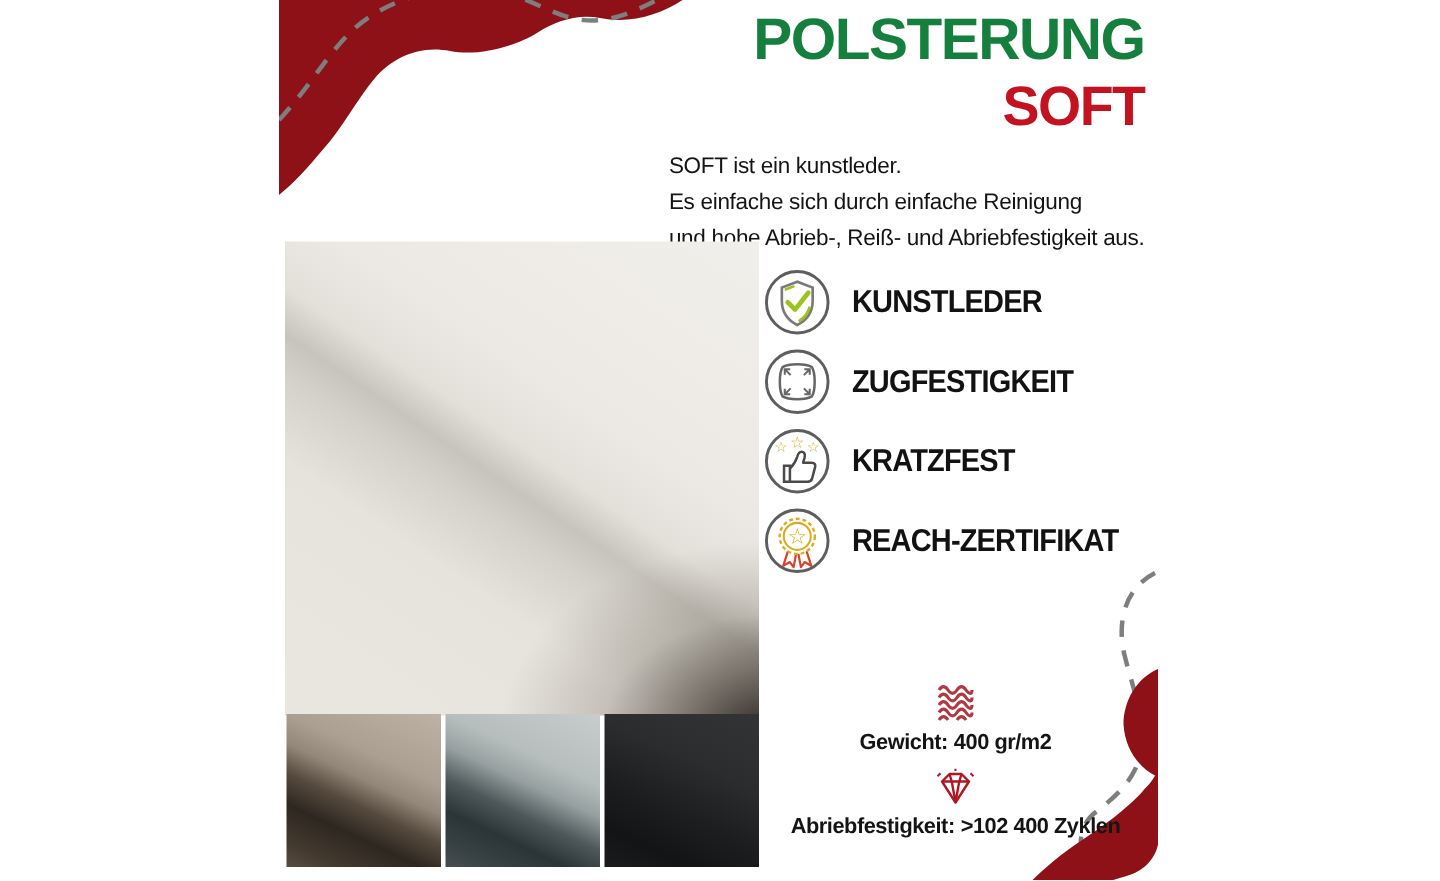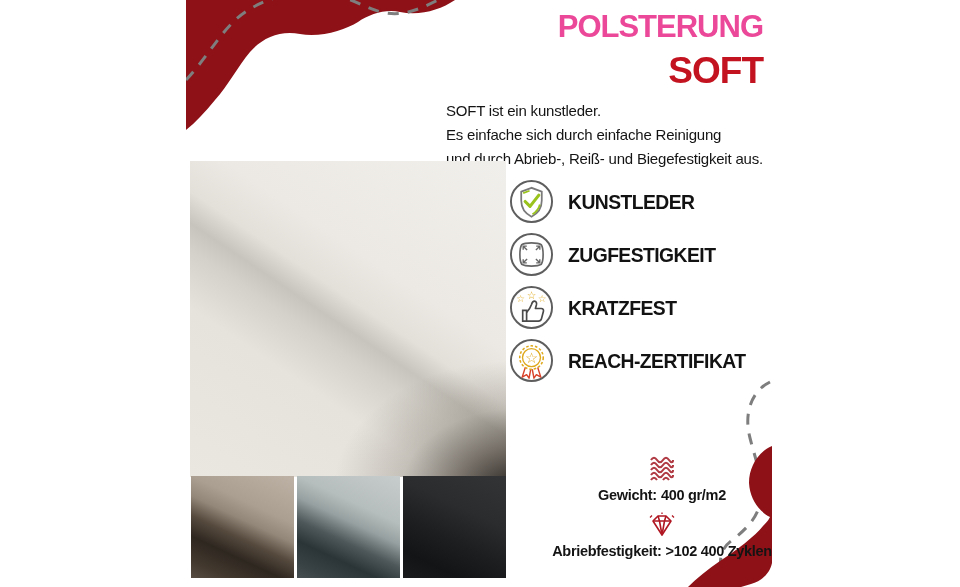--- a/index.html
+++ b/index.html
@@ -2,21 +2,21 @@
 <html><head>
 <meta charset="utf-8">
 <style>
   html,body{margin:0;padding:0;background:#ffffff;}
   .canvas{position:relative;width:960px;height:587px;background:#ffffff;overflow:hidden;
           font-family:"Liberation Sans",sans-serif;}
   .abs{position:absolute;}
 
   
   .title-block{position:absolute;top:10px;right:197px;text-align:right;}
-  .title-black{font-size:31px;font-weight:900;letter-spacing:-1px;color:#ec4899;line-height:34px;}
+  .title-black{font-size:39px;font-weight:900;letter-spacing:-1px;color:#15803d;line-height:34px;}
   .title-red{font-size:37px;font-weight:900;letter-spacing:-1px;color:#c31320;line-height:54px;}
   .desc-block{position:absolute;top:99px;right:197px;text-align:left;
               font-size:15px;color:#141414;line-height:24px;letter-spacing:-0.2px;}
 
   
   .photo-main{position:absolute;left:190px;top:161px;width:316px;height:316px;
     background:
       radial-gradient(120% 85% at 103% 104%, rgba(24,19,14,0.92) 0%, rgba(58,50,42,0.6) 16%,
                       rgba(110,102,90,0.28) 30%, rgba(0,0,0,0) 48%),
       linear-gradient(214deg,#f1efeb 0%,#ece9e4 36%,#e3e0da 46%,#c7c4bd 52%,#d4d1ca 57%,
@@ -31,21 +31,21 @@
       #121415 82%,#191b1c 100%);}
 
   
   .features{position:absolute;left:509px;top:179px;}
   .feature-row{display:flex;align-items:center;gap:14px;height:45px;margin-bottom:8px;}
   .feature-label{font-size:21px;font-weight:800;color:#121212;letter-spacing:-0.6px;
                  transform:scaleX(0.92);transform-origin:left center;white-space:nowrap;}
   .fic{width:45px;height:45px;flex:0 0 45px;}
 
   
-  .specs{position:absolute;left:552px;top:456px;width:220px;text-align:center;}
+  .specs{position:absolute;left:527px;top:456px;width:220px;text-align:center;}
   .spec-icon{display:block;margin:0 auto;}
   .spec-text{font-size:14.5px;color:#141414;letter-spacing:-0.3px;margin-top:5px;white-space:nowrap;}
   .spec-text b{font-weight:800;margin-right:4px;}
   .spec-text span{font-weight:700;}
   .spec + .spec{margin-top:9px;}
 
   
   .decor-tl{left:186px;top:0;width:300px;height:140px;}
   .decor-br{left:680px;top:378px;width:92px;height:209px;}
 </style>
@@ -69,21 +69,21 @@
              C69,89 78,74 92,68 Z" fill="#8e1117"></path>
   </svg>
 
   <div class="title-block">
     <div class="title-black">POLSTERUNG</div>
     <div class="title-red">SOFT</div>
   </div>
   <div class="desc-block">
     <div>SOFT ist ein kunstleder.</div>
     <div>Es einfache sich durch einfache Reinigung</div>
-    <div>und durch Abrieb-, Reiß- und Biegefestigkeit aus.</div>
+    <div>und hohe Abrieb-, Reiß- und Abriebfestigkeit aus.</div>
   </div>
 
   <div class="photo-main"></div>
 
   <div class="swatch-row">
     <div class="swatch swatch-beige"></div>
     <div class="swatch swatch-grey"></div>
     <div class="swatch swatch-black"></div>
   </div>
 

